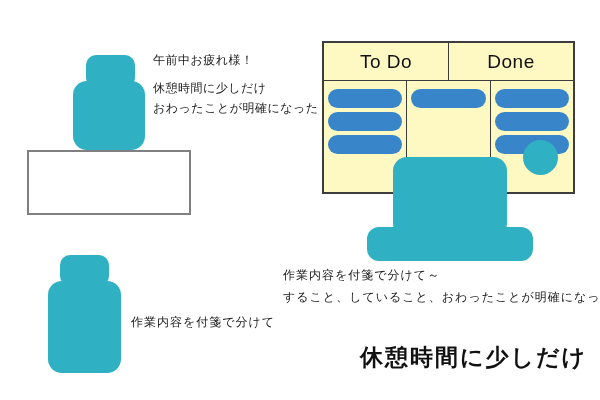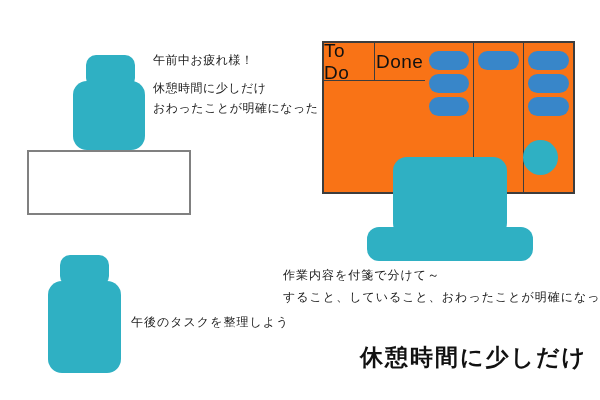--- a/index.html
+++ b/index.html
@@ -14,21 +14,21 @@
   .p1-body{left:73px;top:81px;width:72px;height:69px;border-radius:14px;}
   .desk{left:27px;top:150px;width:160px;height:61px;background:#fff;border:2px solid var(--desk-border);}
   .p2-head{left:60px;top:255px;width:49px;height:31px;border-radius:10px;}
   .p2-body{left:48px;top:281px;width:73px;height:92px;border-radius:14px;}
   .front-head{left:393px;top:157px;width:114px;height:80px;border-radius:14px;z-index:3;}
   .front-shoulders{left:367px;top:227px;width:166px;height:34px;border-radius:12px;z-index:3;}
   .head-circle{left:523px;top:140px;width:35px;height:35px;border-radius:50%;z-index:2;}
   
   .board{
     left:322px;top:41px;width:253px;height:153px;box-sizing:border-box;
-    border:2px solid var(--board-border);display:flex;flex-direction:row;z-index:1;background:#f97316;
+    border:2px solid var(--board-border);display:flex;flex-direction:column;z-index:1;background:#fef9c3;
   }
   .board-header{display:flex;height:37px;border-bottom:1.5px solid var(--board-border);}
   .board-body{display:flex;flex:1;}
   .hcell,.bcell{flex:1;box-sizing:border-box;}
   .hcell{display:flex;align-items:center;justify-content:center;
     font-size:19px;letter-spacing:0.5px;color:#111;}
   .hcell+.hcell,.bcell+.bcell{border-left:1.5px solid var(--board-border);}
   .bcell{display:flex;flex-direction:column;gap:4px;padding:8px 4px 0 4px;}
   .note{height:19px;border-radius:10px;background:var(--note-blue);flex:0 0 auto;}
   
@@ -90,16 +90,16 @@
     <p>作業内容を付箋で分けて～</p>
     <p>すること、していること、おわったことが明確になった！</p>
   </div>
 
   <div class="abs title">休憩時間に少しだけ</div>
 
   <div class="abs fig p2-head"></div>
   <div class="abs fig p2-body"></div>
 
   <div class="abs speech outro">
-    <p>午後のタスクを整理しよう</p>
+    <p>作業内容を付箋で分けて</p>
   </div>
 
 </div>
 
 </body></html>

